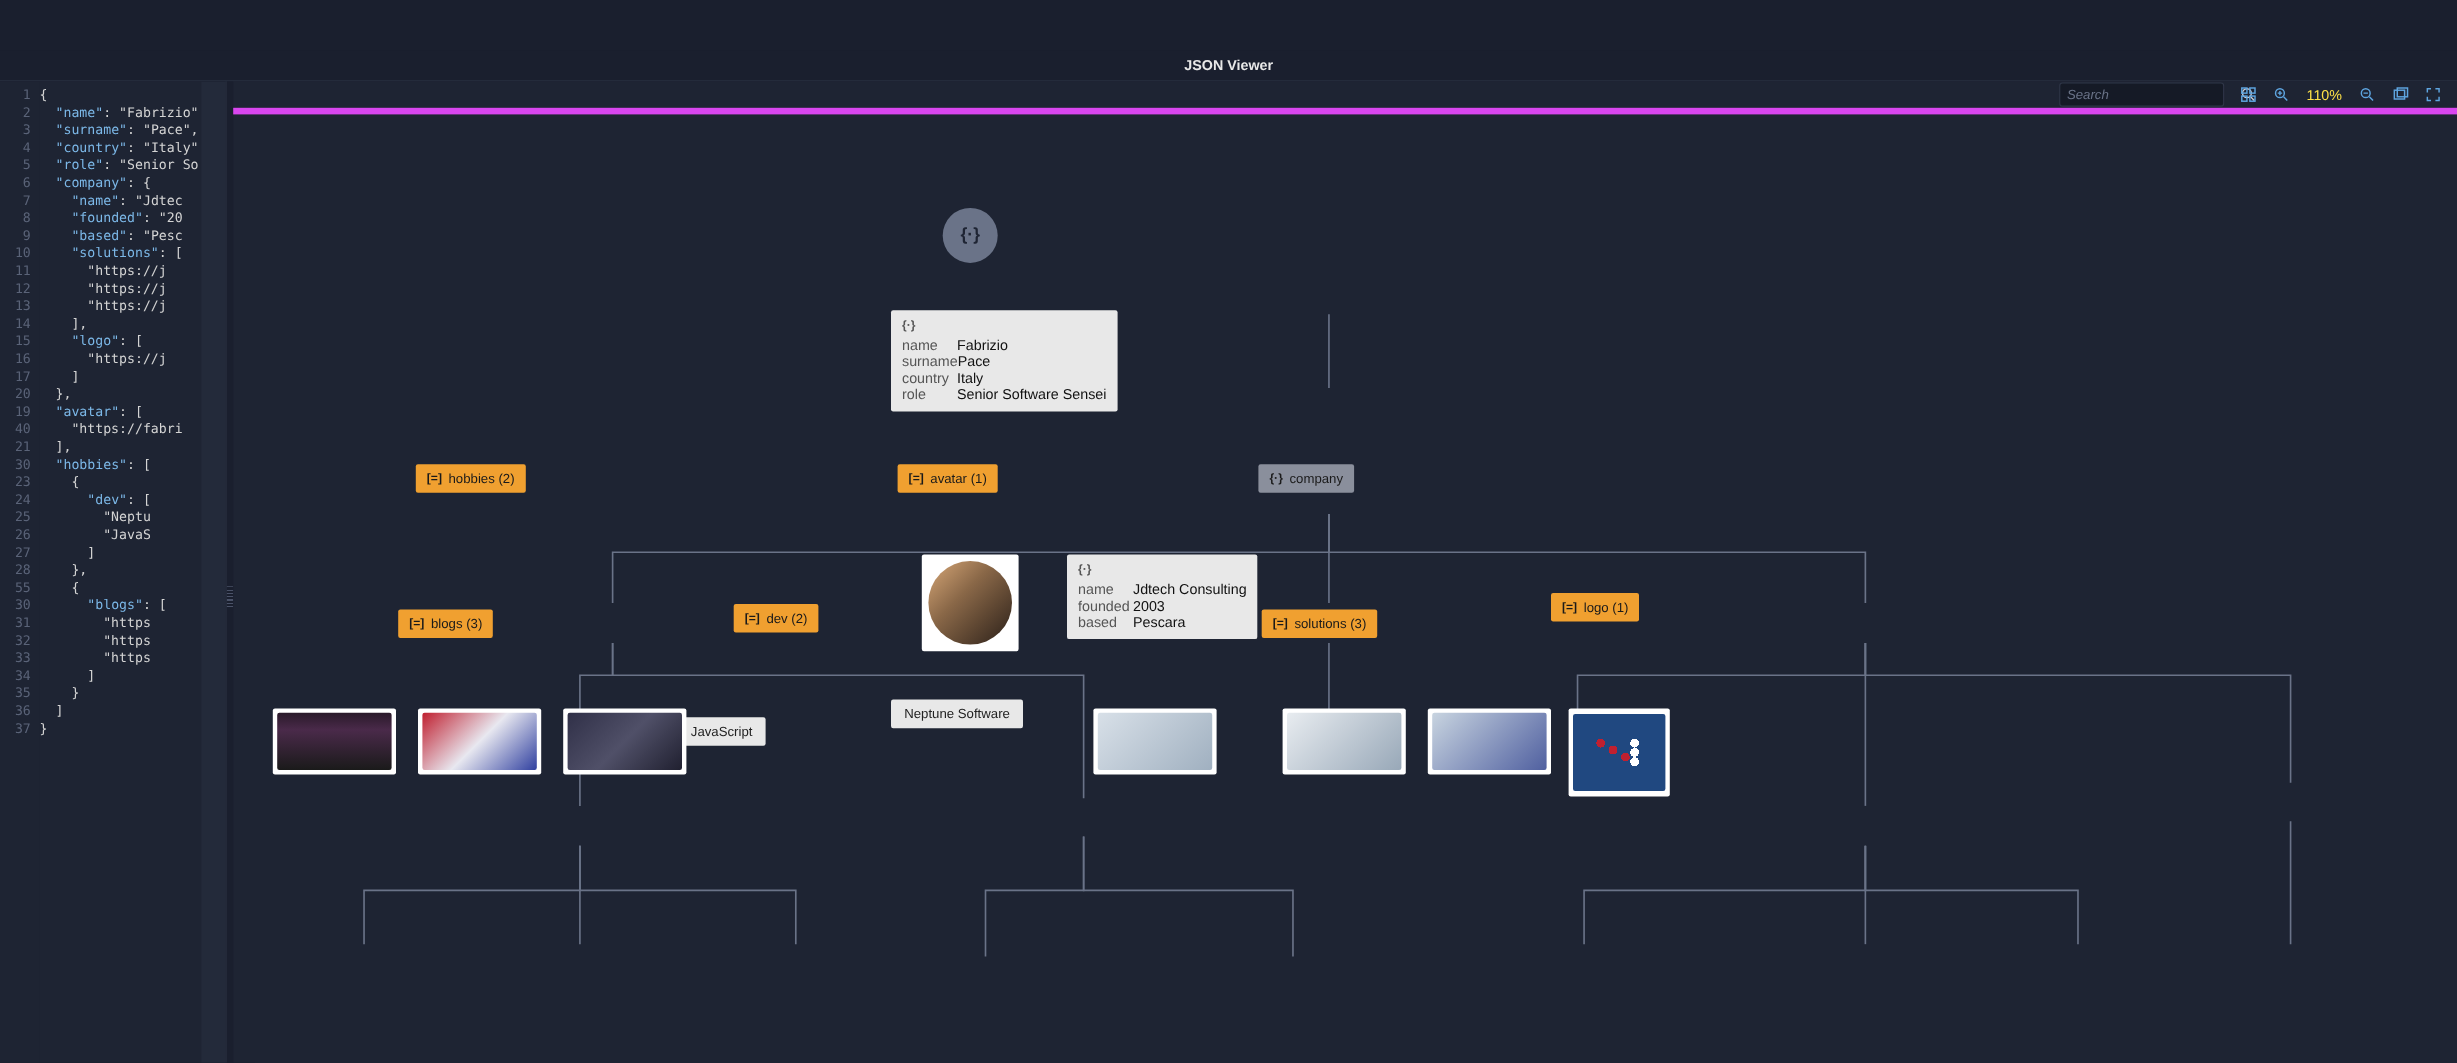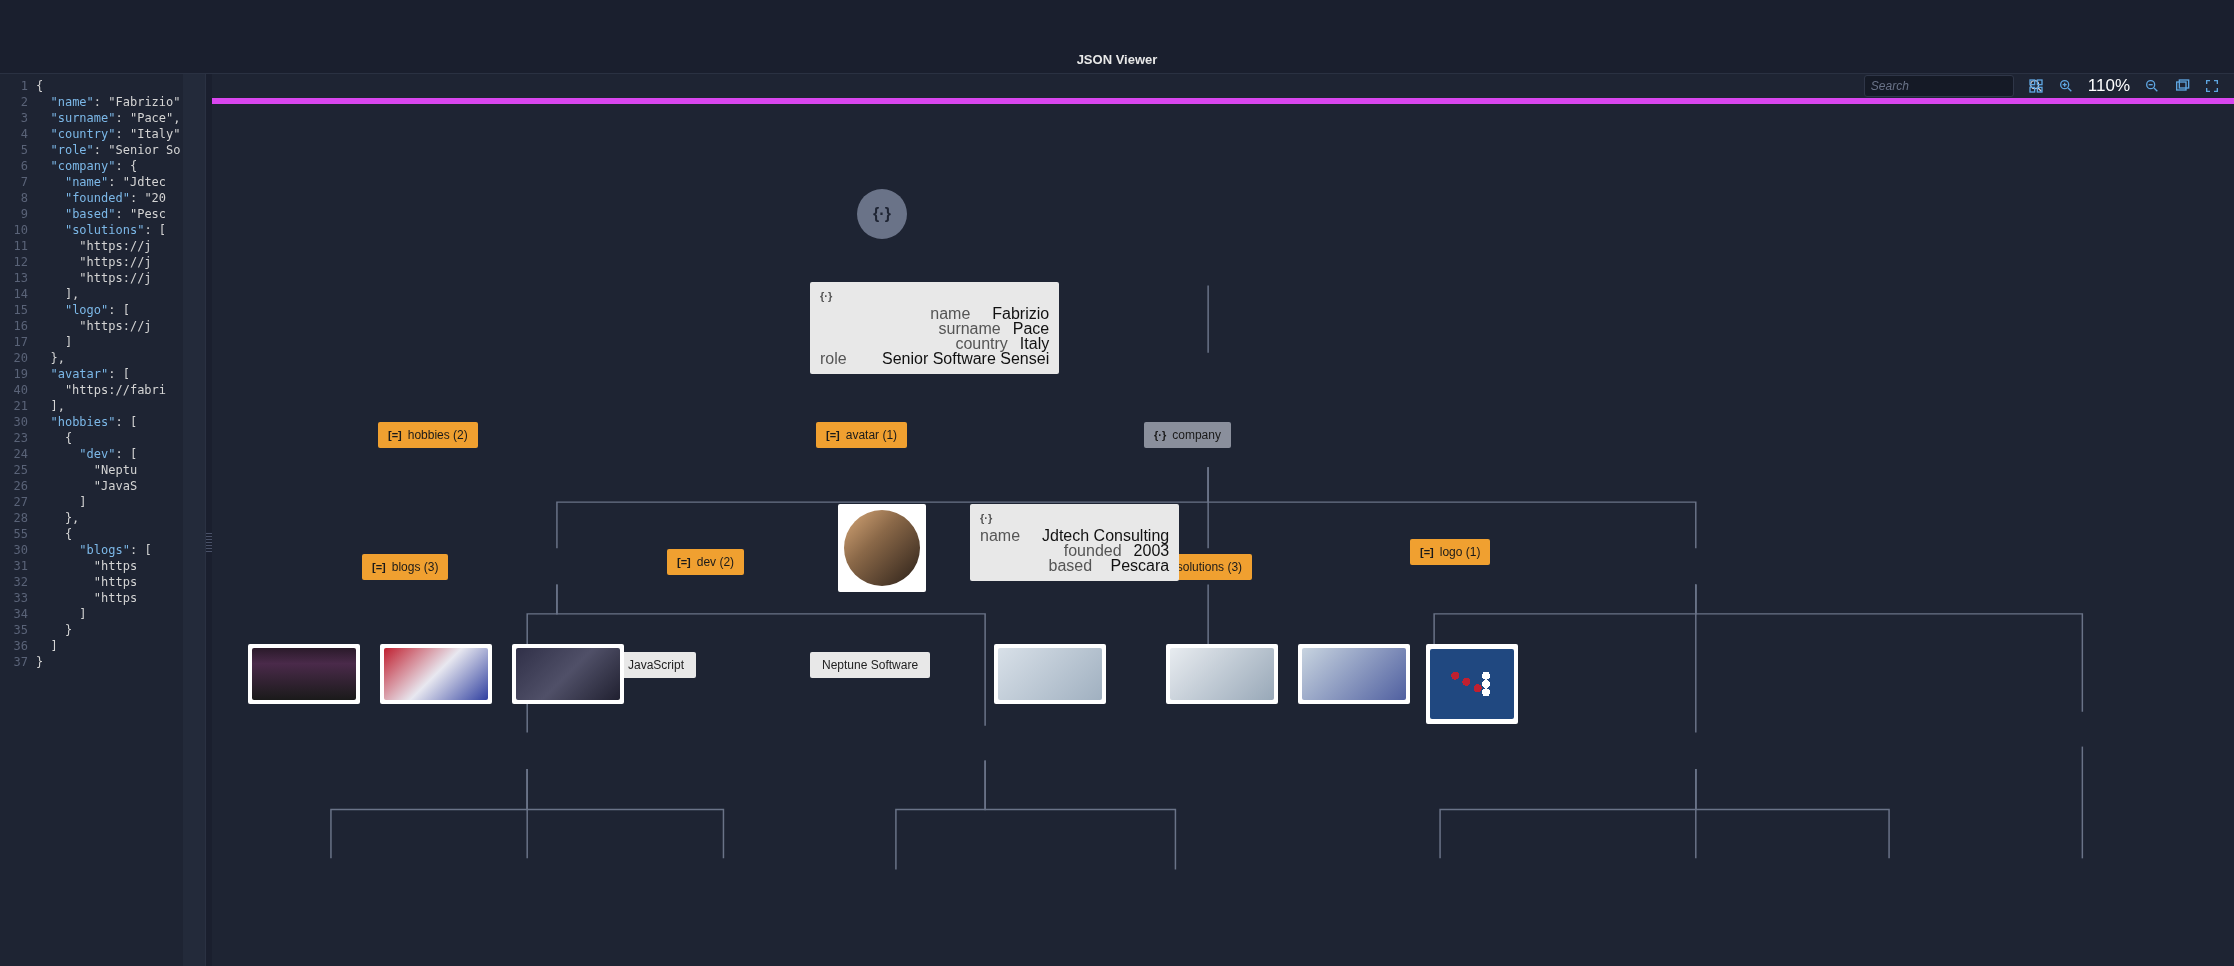--- a/index.html
+++ b/index.html
@@ -107,21 +107,21 @@
     font-style: italic;
   }
   .search-wrap input::placeholder { color: #6a7388; font-style: italic;}
   .tb-icon {
     width: 16px; height: 16px;
     display: flex; align-items: center; justify-content: center;
     color: #5ea5e0;
     cursor: pointer;
   }
   .tb-icon svg { width: 16px; height: 16px; }
-  .zoom-pct { color: #ffffff; font-size: 17px; min-width: 34px; text-align: center;}
+  .zoom-pct { color: #fde047; font-size: 13px; min-width: 34px; text-align: center;}
   .canvas {
     flex: 1;
     position: relative;
     overflow: hidden;
   }
   .canvas-inner {
     position: absolute;
     inset: 0;
   }
   
@@ -136,21 +136,21 @@
     color:#1e2433;font-weight:700;font-size:16px;
   }
   .obj-node {
     background: #e8e8e8;
     color: #222;
     border-radius: 2px;
     padding: 8px 10px;
     min-width: 140px;
   }
   .obj-head { font-weight:700; color:#555; font-size:11px; margin-bottom:4px;}
-  .kv { display:flex; gap:12px; font-size:16px; line-height:15px;justify-content:flex-end;}
+  .kv { display:flex; gap:0; font-size:13px; line-height:15px;}
   .kv .k { color:#555; min-width:50px;}
   .kv .v { color:#111; font-weight:400;}
   .arr-node {
     background: #f0a030;
     color: #1a1a1a;
     border-radius: 2px;
     padding: 6px 10px;
     display:flex;align-items:center;gap:6px;
     font-size:12px;
   }
@@ -411,21 +411,21 @@
                 <span class="k">founded</span>
                 <span class="v">2003</span>
               </div>
             <div class="kv">
                 <span class="k">based</span>
                 <span class="v">Pescara</span>
               </div>
           </div>
 
           <div class="node leaf-node" style="left:404px;top:548px">JavaScript</div>
-          <div class="node leaf-node" style="left:598px;top:548px">Neptune Software</div>
+          <div class="node leaf-node" style="left:598px;top:532px">Neptune Software</div>
 
           <div class="node img-node wide" style="left:36px;top:540px">
               <div class="img-fill img-rect thumb1"></div>
             </div>
           <div class="node img-node wide" style="left:168px;top:540px">
               <div class="img-fill img-rect thumb2"></div>
             </div>
           <div class="node img-node wide" style="left:300px;top:540px">
               <div class="img-fill img-rect thumb3"></div>
             </div>

